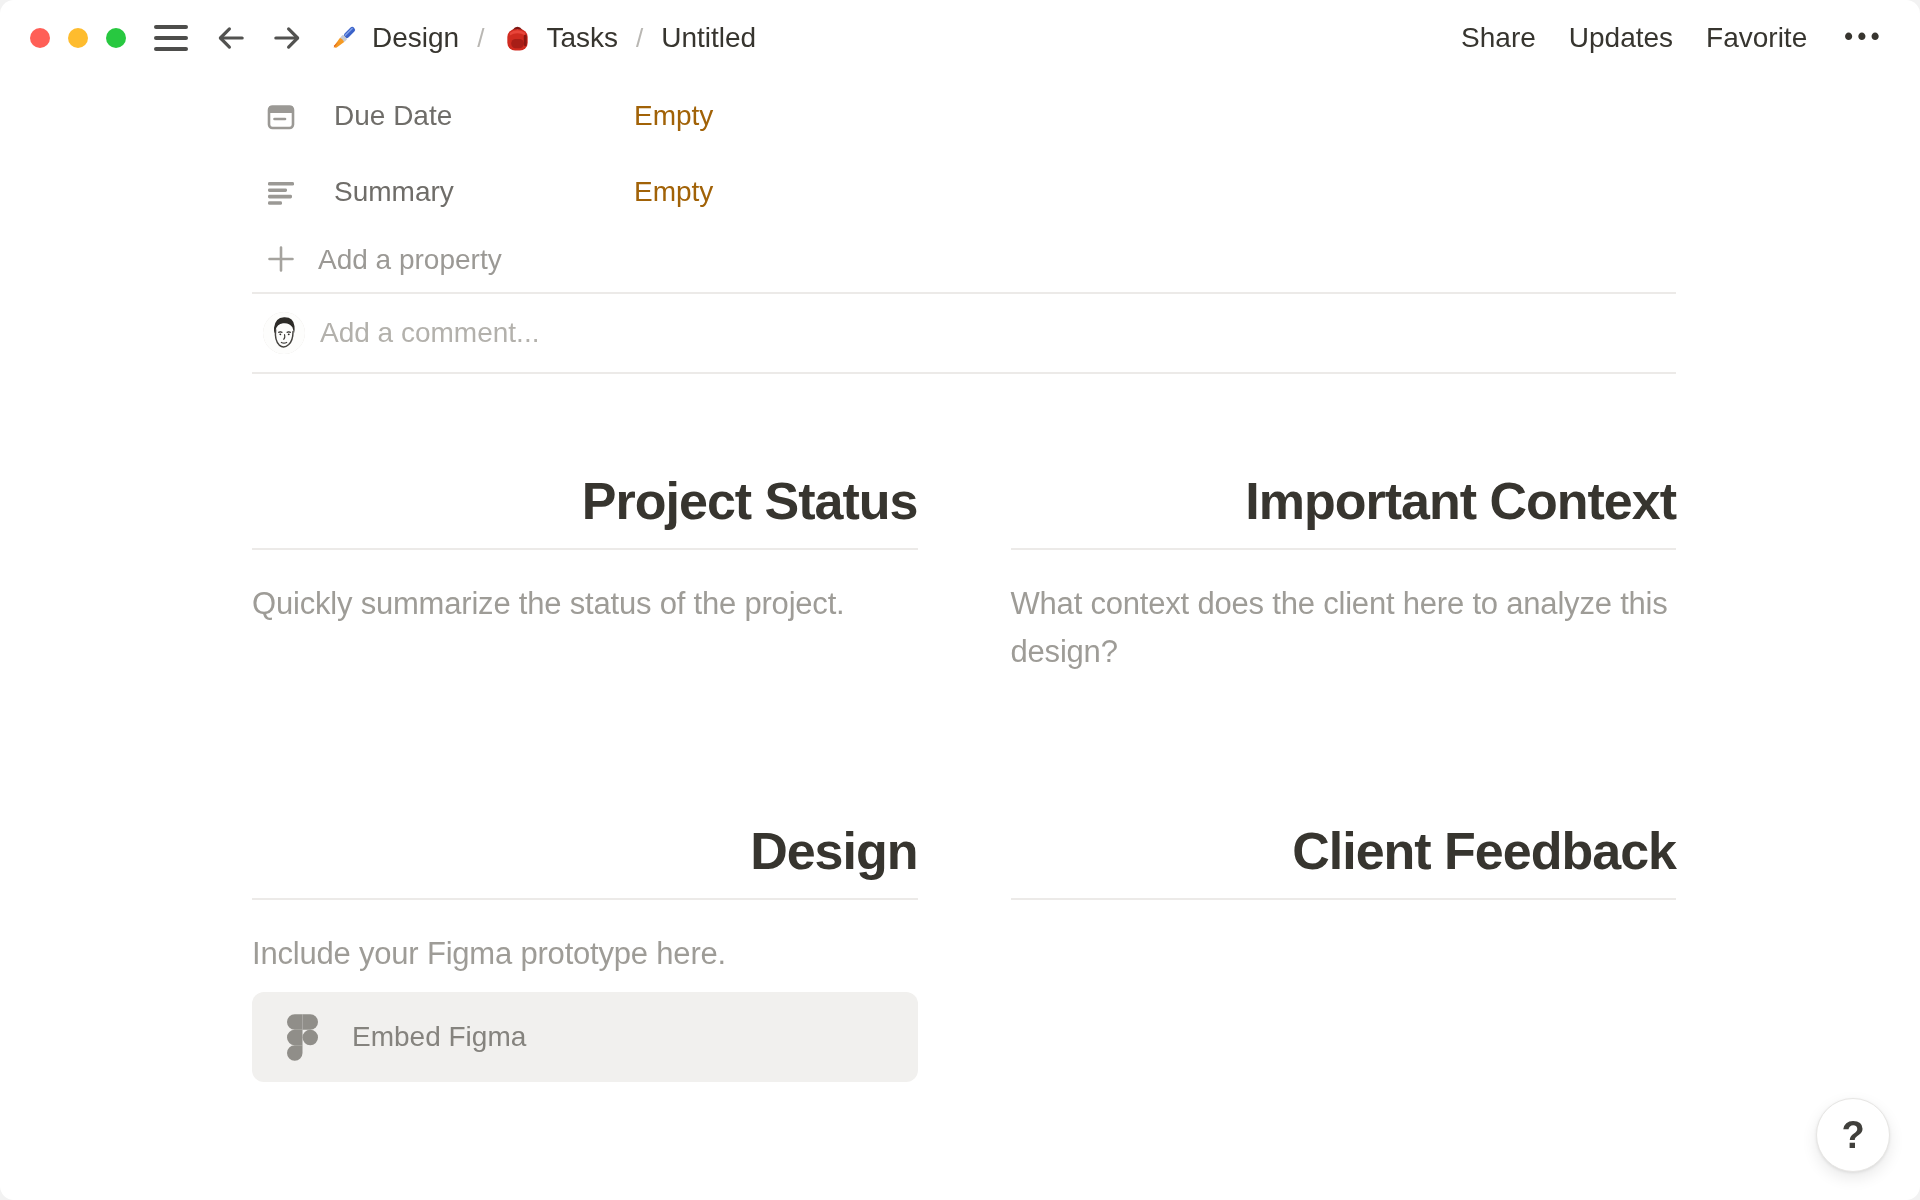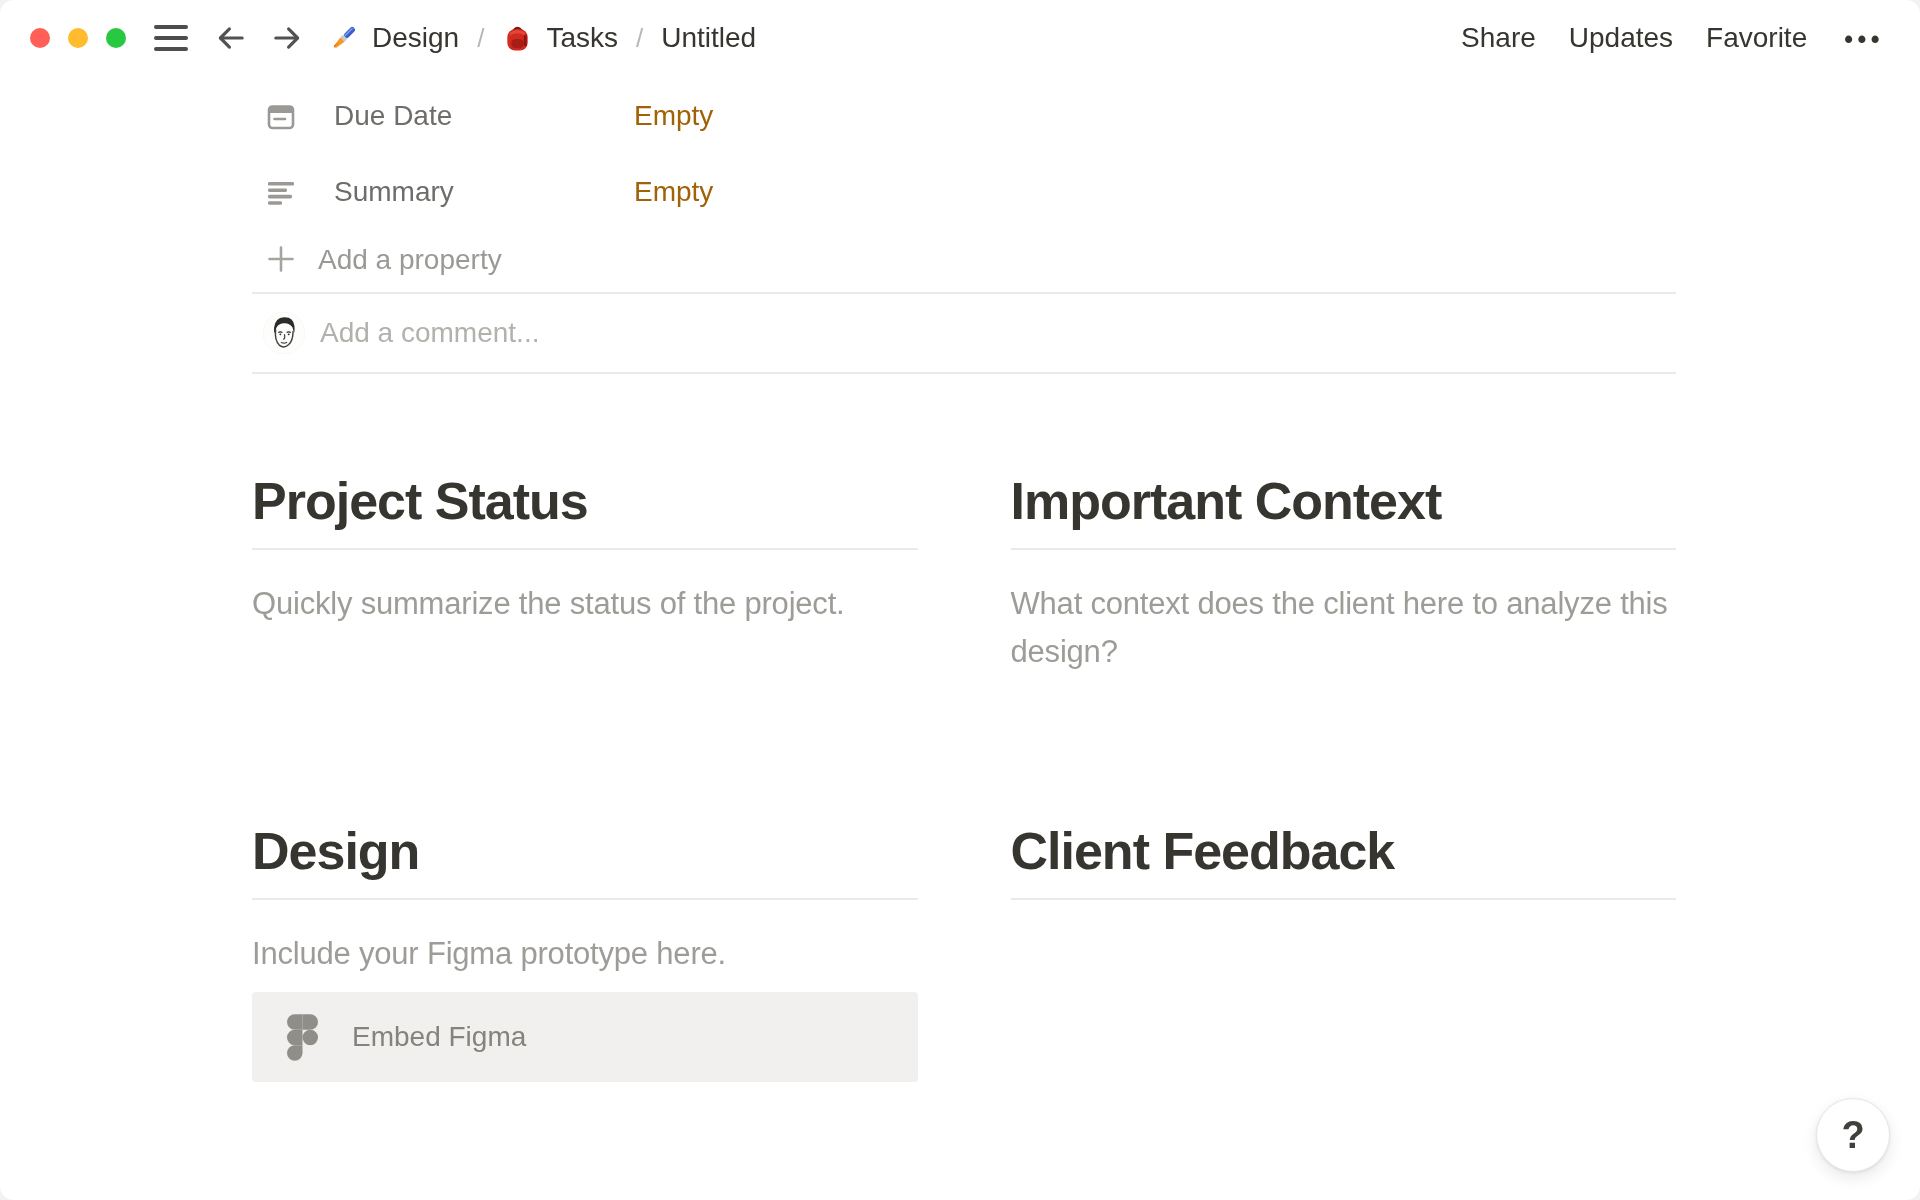--- a/index.html
+++ b/index.html
@@ -19,21 +19,21 @@
   .hamburger { margin-left:28px; width:34px; height:26px; display:flex; flex-direction:column; justify-content:space-between; cursor:pointer; }
   .hamburger span { display:block; height:3.6px; background:#4d4d4b; border-radius:2px; }
   .nav-arrows { display:flex; align-items:center; gap:22px; margin-left:26px; }
   .nav-arrows svg { width:34px; height:34px; display:block; cursor:pointer; }
 
   .breadcrumb { display:flex; align-items:center; margin-left:24px; font-size:28px; }
   .crumb { display:flex; align-items:center; gap:13px; cursor:pointer; white-space:nowrap; }
   .crumb-icon svg { width:31px; height:31px; display:block; }
   .crumb-sep { color:#b9b7b3; font-size:26px; margin:0 18px; }
 
-  .topbar-actions { margin-left:auto; display:flex; align-items:flex-end; gap:33px; font-size:28px; }
+  .topbar-actions { margin-left:auto; display:flex; align-items:flex-start; gap:33px; font-size:28px; }
   .tb-btn { cursor:pointer; white-space:nowrap; color:#37352f; }
   .more-dots { font-size:25px; letter-spacing:4.5px; font-weight:700; cursor:pointer; padding-left:4px; color:#37352f; }
 
   
   .page { padding:16px 244px 0 252px; position:relative; }
 
   .prop-row { display:flex; align-items:center; height:48px; margin-bottom:28px; border-radius:6px; cursor:pointer;gap:16px; }
   .prop-icon { width:30px; height:30px; margin:0 22px 0 14px; flex:0 0 30px; }
   .prop-icon svg { width:30px; height:30px; display:block; }
   .prop-label { font-size:28px; color:#6f6d69; flex:0 0 284px; }
@@ -44,25 +44,25 @@
 
   .divider { border-top:2px solid #eceae8; height:0; }
 
   .comment-row { height:78px; display:flex; align-items:center; padding-left:11px; }
   .avatar { width:42px; height:42px; border-radius:50%; margin-right:15px; flex:0 0 42px; overflow:hidden; background:#fdfdfc; box-shadow:0 0 0 1px #eceae8 inset; }
   .avatar svg { width:100%; height:100%; display:block; }
   .comment-input { font-size:28px; color:#b3b1ac; flex:1; cursor:text; }
 
   
   .grid { margin-top:97px; display:grid; grid-template-columns:1fr 1fr; column-gap:93px; row-gap:145px; padding-bottom:40px; }
-  .section h1 { font-size:52px; line-height:60px; font-weight:700; letter-spacing:-1px; color:#37352f; cursor:text; }
+  .section h1 { font-size:52px; line-height:60px; font-weight:700; letter-spacing:-1px; color:#37352f; cursor:text;text-align:right; }
   .section .divider { margin-top:17px; }
   .section-body { margin-top:30px; font-size:31px; line-height:48px; letter-spacing:-0.2px; color:#9e9c97; cursor:text; }
 
-  .embed { margin-top:14px; height:90px; background:#f1f0ee; border-radius:4px; display:flex; align-items:center; padding-left:35px; cursor:pointer; }
+  .embed { margin-top:14px; height:90px; background:#f1f0ee; border-radius:12px; display:flex; align-items:center; padding-left:35px; cursor:pointer; }
   .figma-icon svg { width:31px; height:47px; display:block; }
   .embed-label { margin-left:34px; font-size:28px; color:#85837e; }
 
   
   .help-btn {
     position:absolute; right:30px; bottom:28px; width:74px; height:74px; border-radius:50%;
     background:#ffffff; border:1px solid #e7e6e4;
     box-shadow:0 6px 16px rgba(0,0,0,0.09), 0 1px 3px rgba(0,0,0,0.08);
     display:flex; align-items:center; justify-content:center;
     font-size:38px; font-weight:600; color:#41403c; cursor:pointer;

